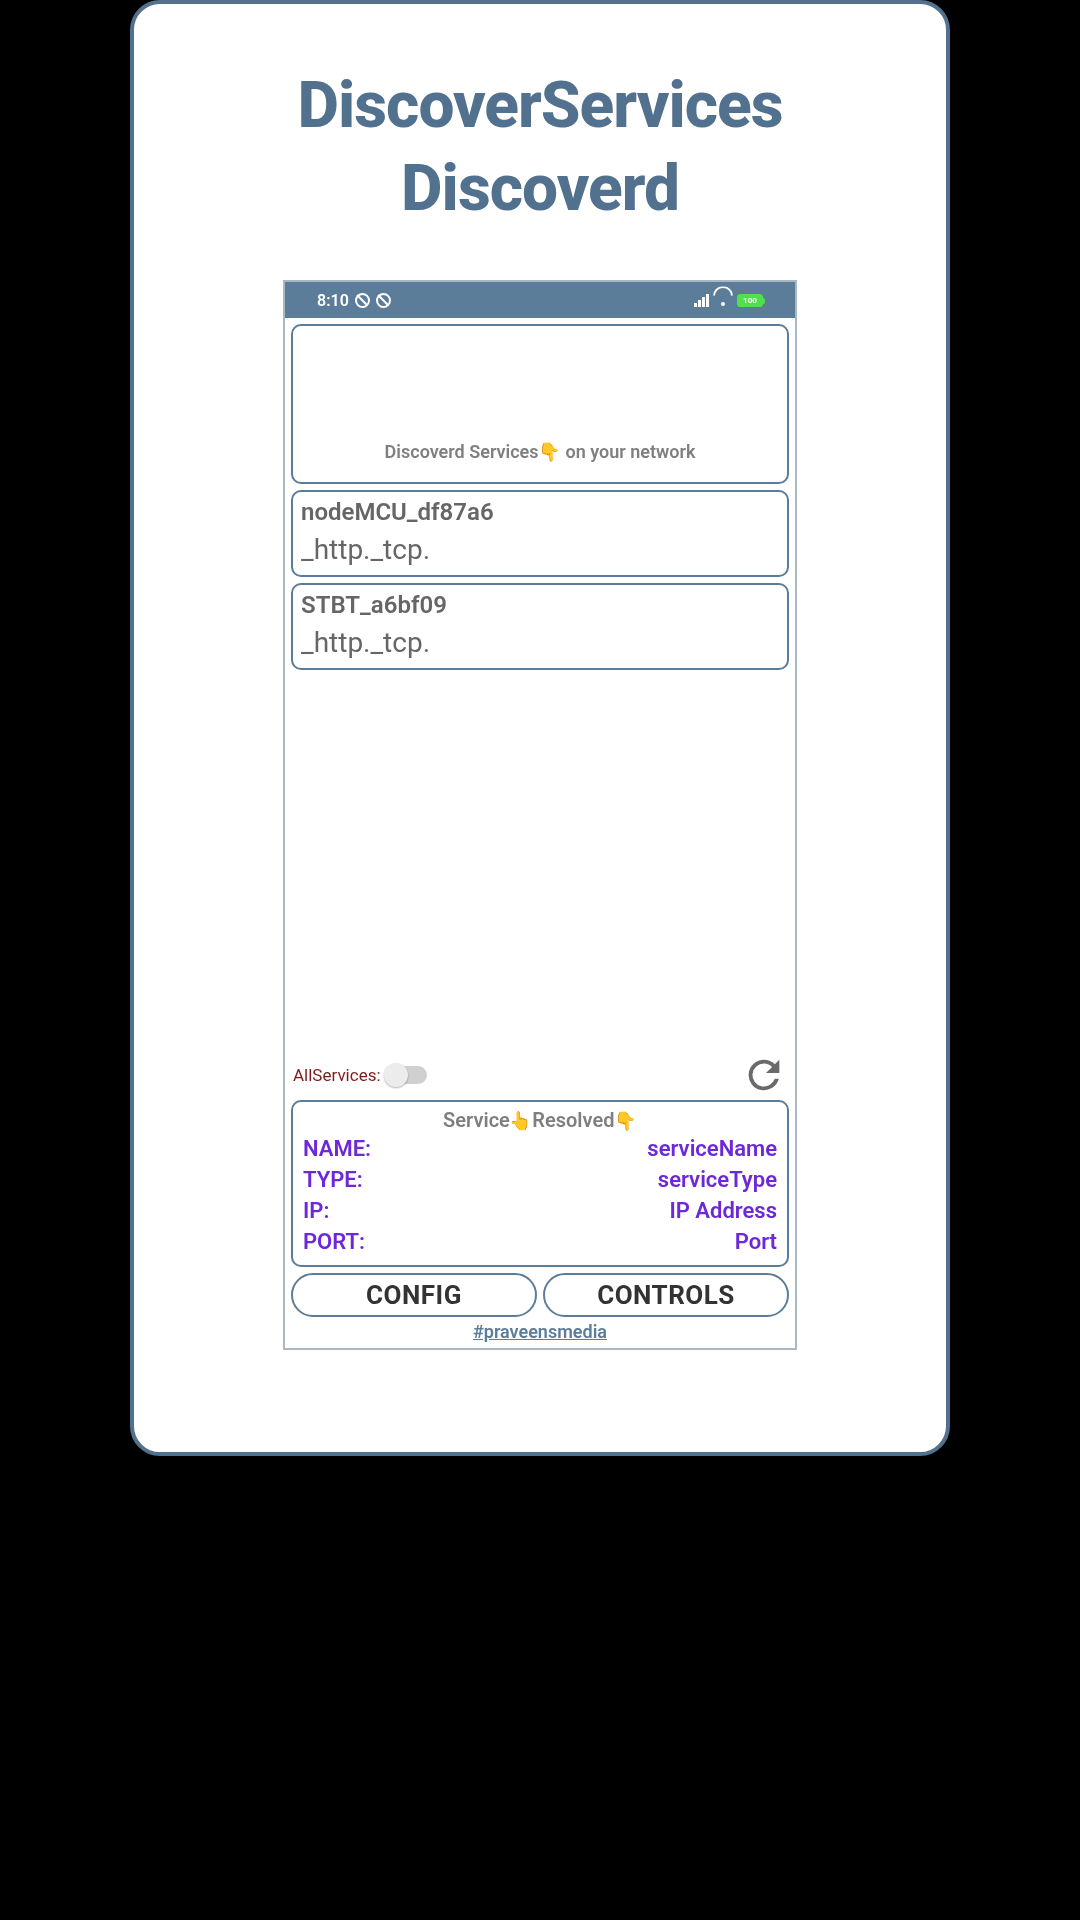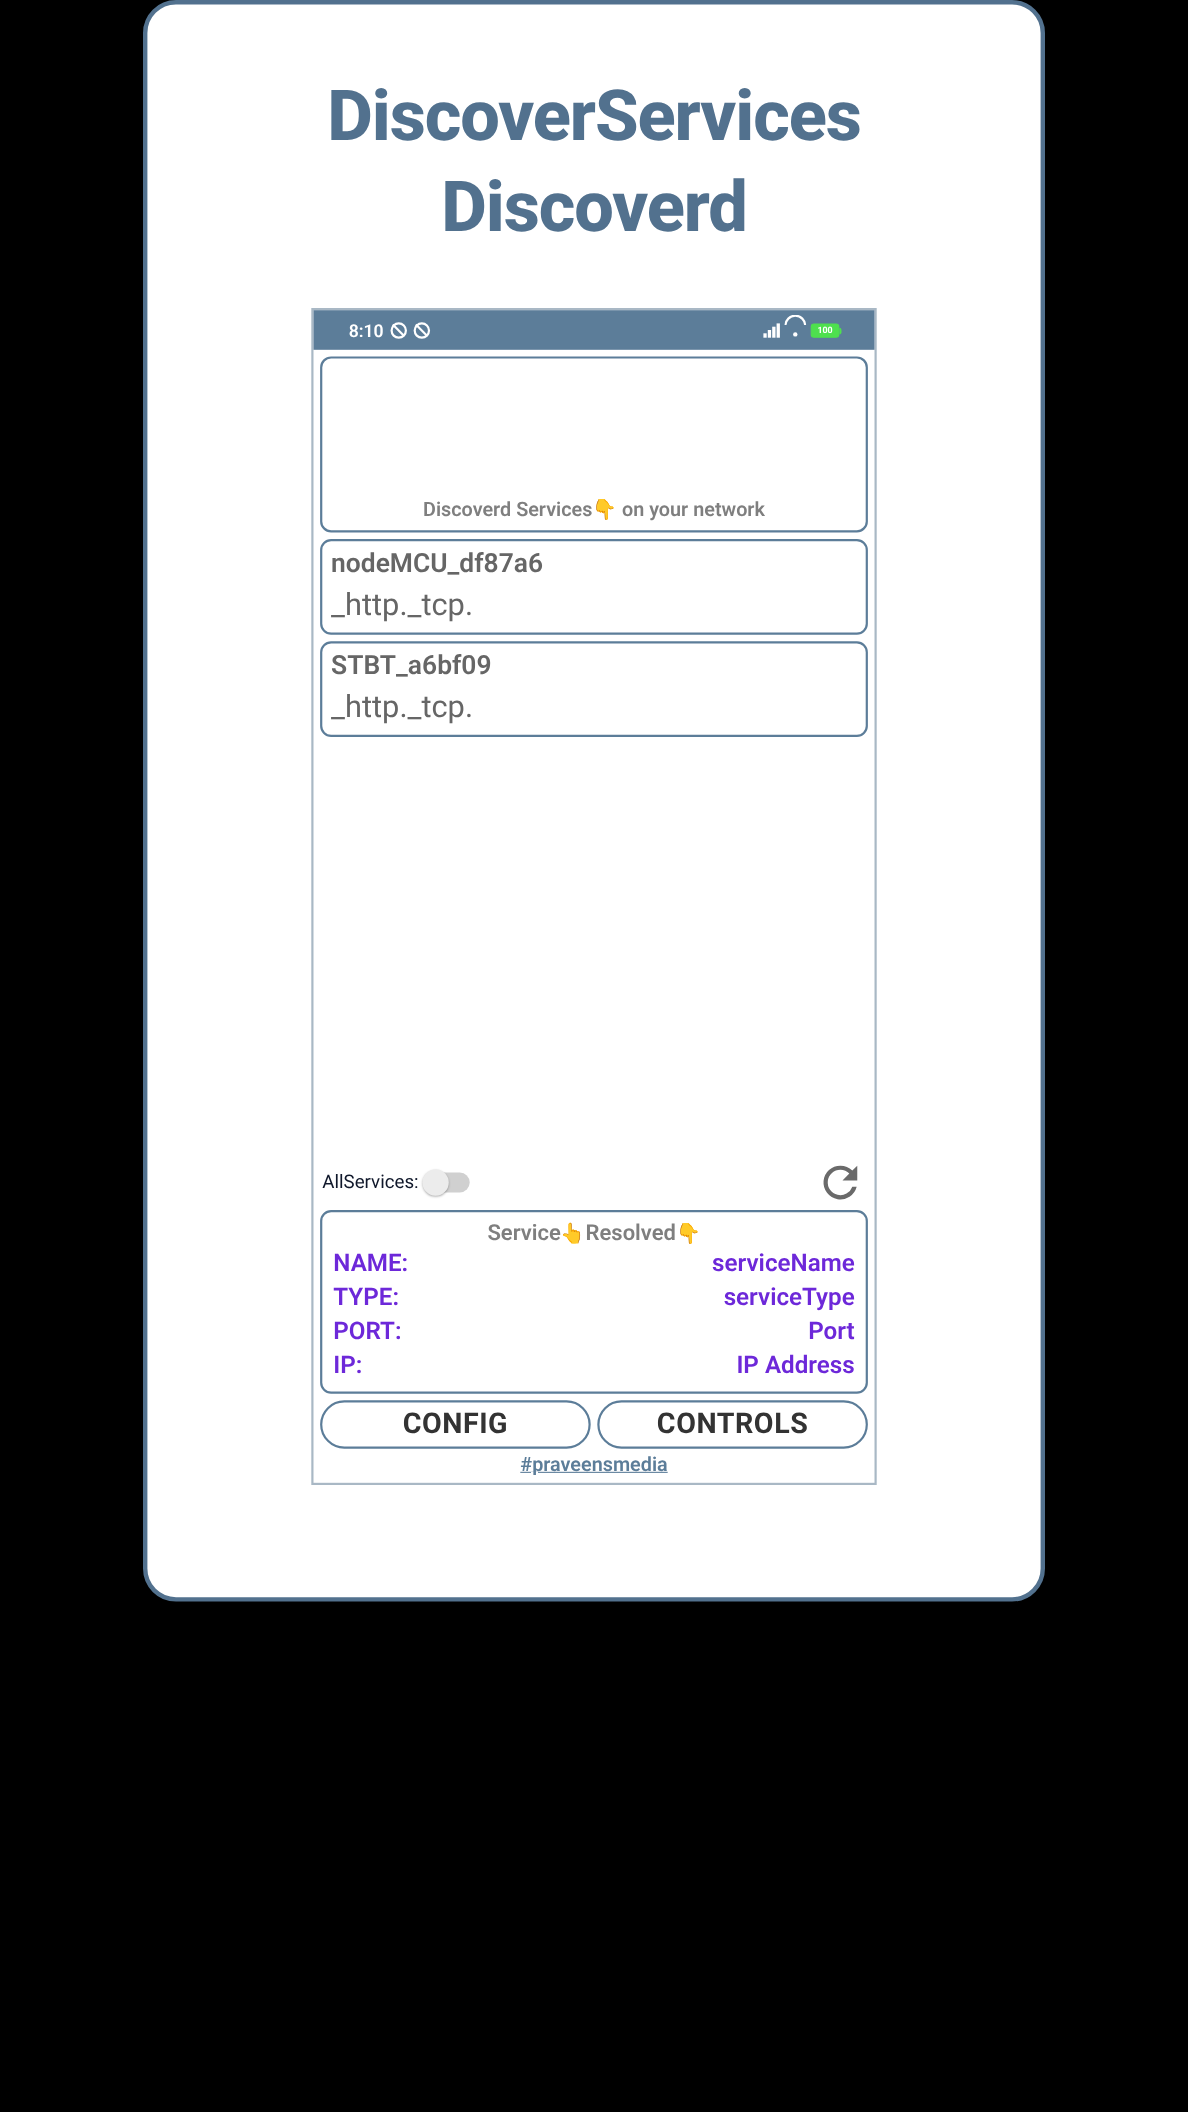--- a/index.html
+++ b/index.html
@@ -99,21 +99,21 @@
   .box {
     border: 2.5px solid #5c7d99;
     border-radius: 10px;
     background: #fff;
   }
   .discovery-header {
     height: 160px;
     display: flex;
     align-items: flex-end;
     justify-content: center;
-    padding-bottom: 8px;
+    padding-bottom: 20px;
     margin-bottom: 6px;
   }
   .discovery-header-text {
     color: #7f7f7f;
     font-size: 18px;
     font-weight: 600;
   }
   .service-item {
     margin-bottom: 6px;
     padding: 4px 8px 6px 8px;
@@ -130,21 +130,21 @@
     font-weight: 400;
     line-height: 1.4;
   }
   .spacer { flex: 1; }
   .toggle-row {
     display: flex; align-items: center; justify-content: space-between;
     margin-bottom: 2px;
     padding: 0 2px;
   }
   .toggle-left { display: flex; align-items: center; gap: 4px; }
-  .toggle-label { color: #0f172a; font-size: 17px; }
+  .toggle-label { color: #7f1d1d; font-size: 17px; }
   .toggle {
     width: 42px; height: 18px; background: #d0d0d0; border-radius: 10px; position: relative;
   }
   .toggle::after {
     content: ""; position: absolute; left: -1px; top: -3px; width: 24px; height: 24px;
     background: #ececec; border-radius: 50%; box-shadow: 0 1px 2px rgba(0,0,0,.3);
   }
   .refresh-icon {
     width: 46px; height: 46px;
   }
@@ -243,26 +243,26 @@
         </div>
         <div class="kv-row">
           <span>NAME:</span>
           <span>serviceName</span>
         </div>
         <div class="kv-row">
           <span>TYPE:</span>
           <span>serviceType</span>
         </div>
         <div class="kv-row">
+          <span>IP:</span>
+          <span>IP Address</span>
+        </div>
+        <div class="kv-row">
           <span>PORT:</span>
           <span>Port</span>
-        </div>
-        <div class="kv-row">
-          <span>IP:</span>
-          <span>IP Address</span>
         </div>
       </div>
 
       <div class="button-row">
         <div class="btn">CONFIG</div>
         <div class="btn">CONTROLS</div>
       </div>
 
       <div class="footer-link">#praveensmedia</div>
 

